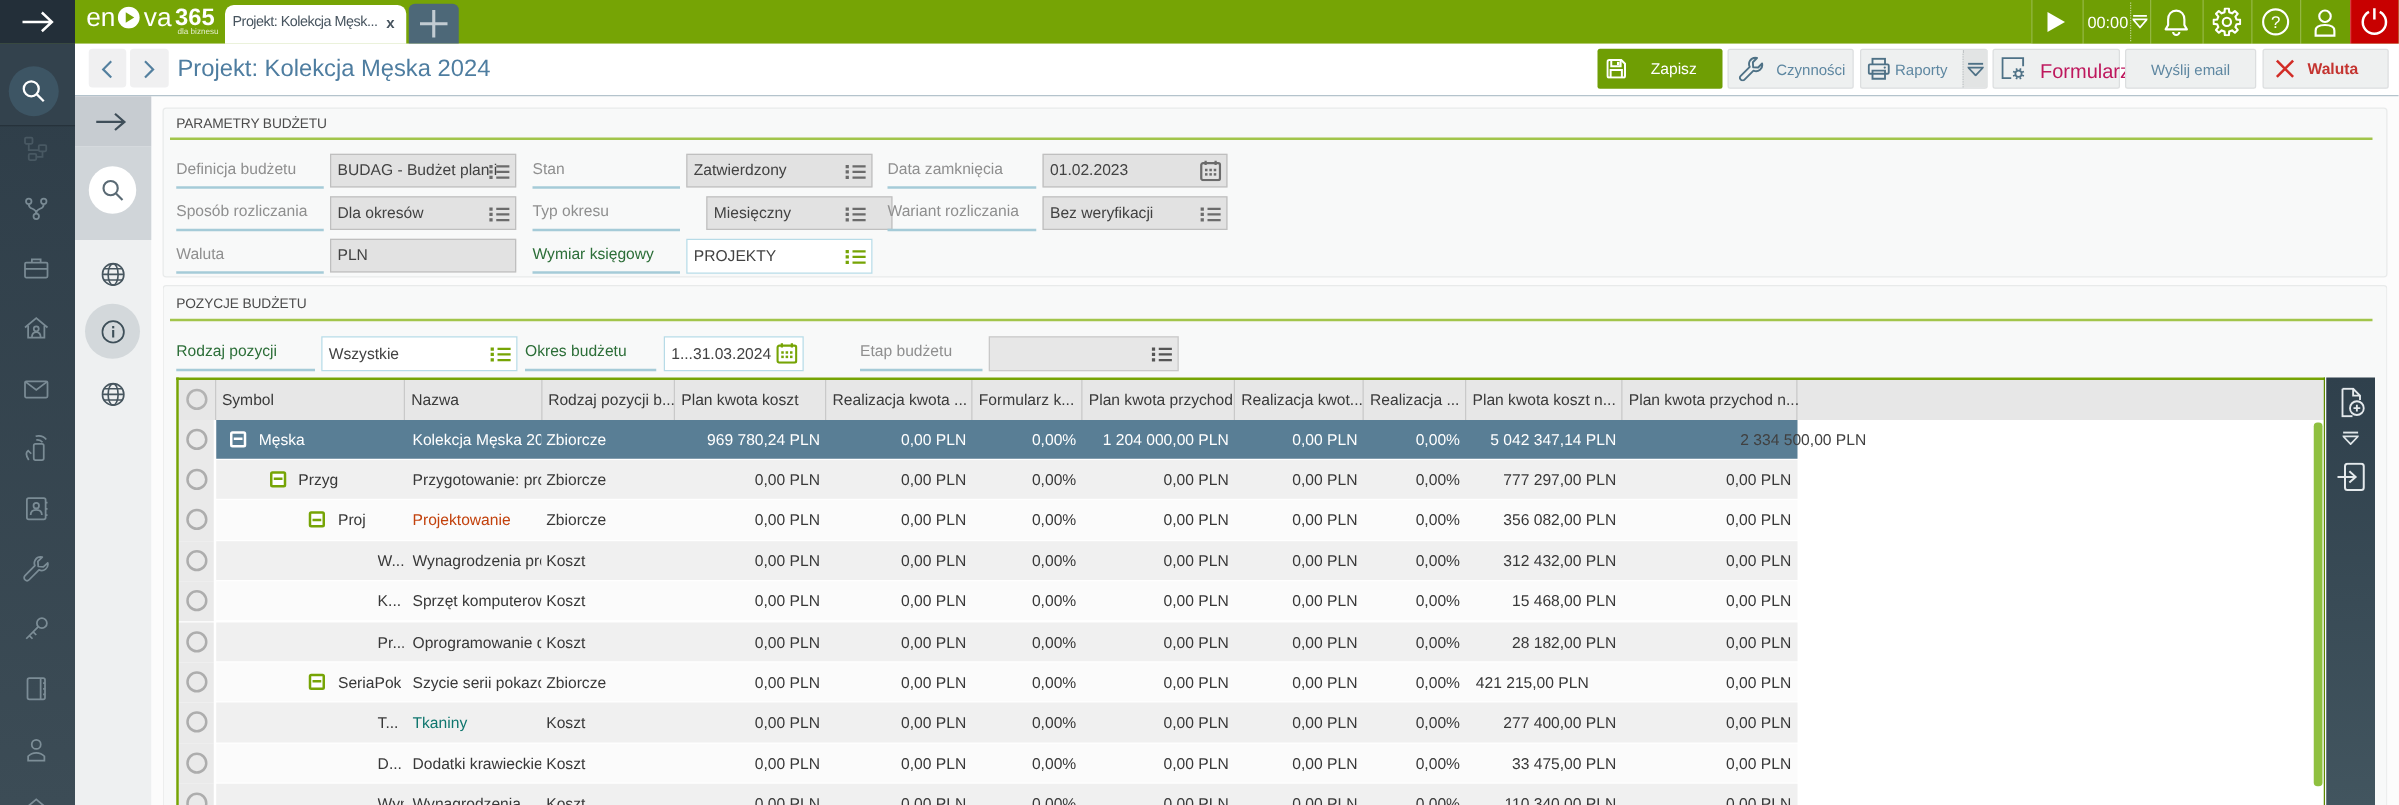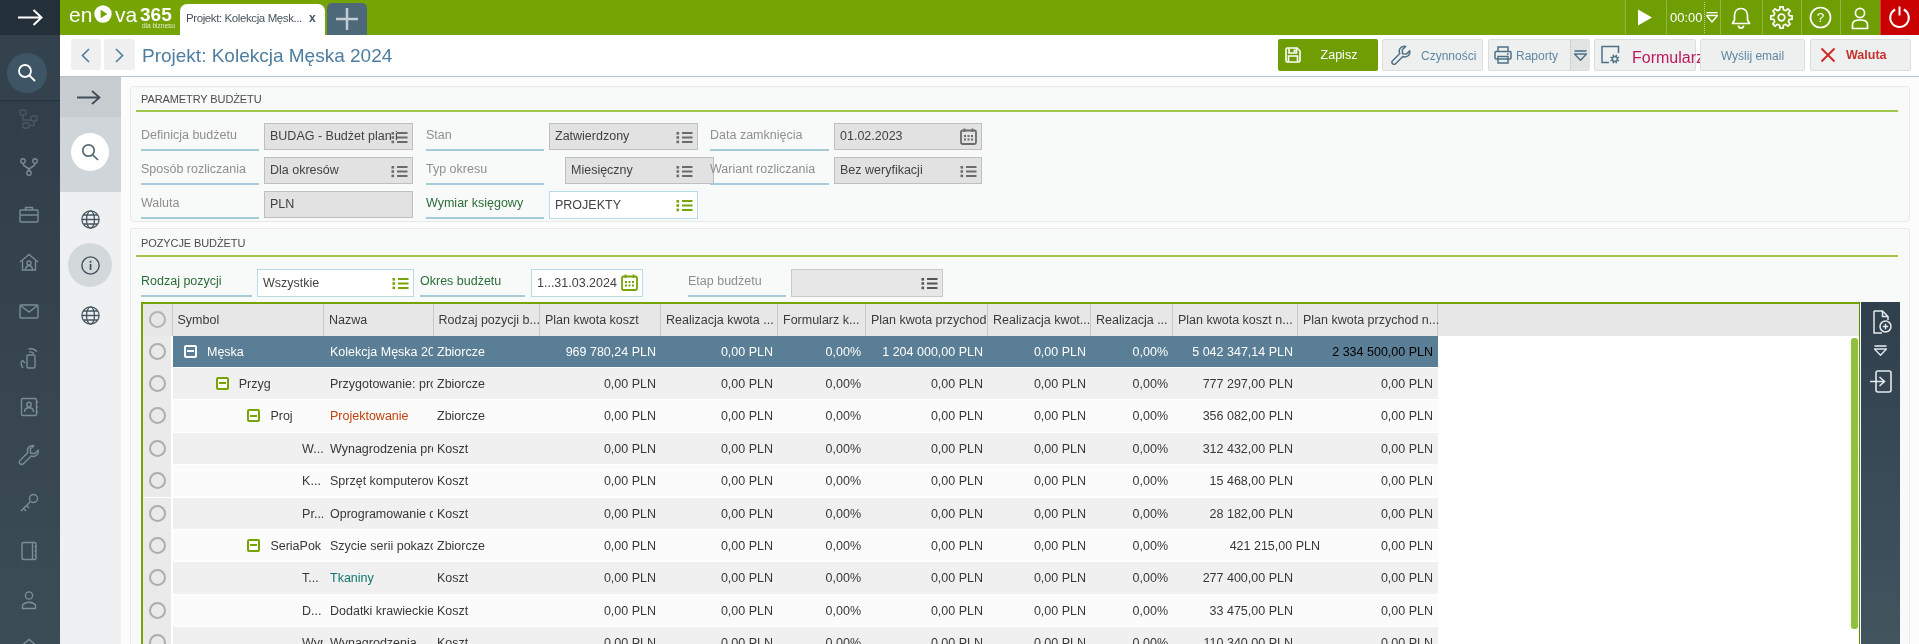--- a/index.html
+++ b/index.html
@@ -434,21 +434,21 @@
 <div class="cell" style="left:207.0px;top:344.5px;color:#fff;max-width:116.0px">Męska</div>
 <div class="cell" style="left:330px;top:344.5px;width:103px;color:#fff">Kolekcja Męska 2024</div>
 <div class="cell" style="left:437px;top:344.5px;width:100px;color:#fff">Zbiorcze</div>
 <div class="cell num" style="left:540px;top:344.5px;width:116px;color:#fff">969 780,24 PLN</div>
 <div class="cell num" style="left:661px;top:344.5px;width:112px;color:#fff">0,00 PLN</div>
 <div class="cell num" style="left:778px;top:344.5px;width:83px;color:#fff">0,00%</div>
 <div class="cell num" style="left:866px;top:344.5px;width:117px;color:#fff">1 204 000,00 PLN</div>
 <div class="cell num" style="left:988px;top:344.5px;width:98px;color:#fff">0,00 PLN</div>
 <div class="cell num" style="left:1091px;top:344.5px;width:77px;color:#fff">0,00%</div>
 <div class="cell num" style="left:1173px;top:344.5px;width:120px;color:#fff">5 042 347,14 PLN</div>
-<div class="cell num" style="left:1298px;top:344.5px;width:135px;color:#000000">2 334 500,00 PLN</div>
+<div class="cell num" style="left:1358px;top:344.5px;width:135px;color:#404040">2 334 500,00 PLN</div>
 <div class="abs" style="left:143px;top:367.9px;width:27.5px;height:32.4px;background:#eaeaea"></div>
 <div class="abs" style="left:148.5px;top:374.9px;width:17px;height:17px;border:2px solid #adadad;border-radius:50%"></div>
 <div class="abs" style="left:173px;top:367.9px;width:1265px;height:31.4px;background:#f0f0f0"></div>
 <div class="abs" style="left:215.7px;top:376.9px;width:13px;height:13px;border:2px solid #76a405;border-radius:2px;background:#fff"></div>
 <div class="abs" style="left:218.7px;top:382.4px;width:7px;height:2px;background:#76a405"></div>
 <div class="cell" style="left:238.7px;top:376.9px;color:#383838;max-width:84.30000000000001px">Przyg</div>
 <div class="cell" style="left:330px;top:376.9px;width:103px;color:#383838">Przygotowanie: projektów</div>
 <div class="cell" style="left:437px;top:376.9px;width:100px;color:#383838">Zbiorcze</div>
 <div class="cell num" style="left:540px;top:376.9px;width:116px;color:#383838">0,00 PLN</div>
 <div class="cell num" style="left:661px;top:376.9px;width:112px;color:#383838">0,00 PLN</div>
@@ -523,21 +523,21 @@
 <div class="abs" style="left:250.4px;top:544.4px;width:7px;height:2px;background:#76a405"></div>
 <div class="cell" style="left:270.4px;top:538.9px;color:#383838;max-width:52.599999999999994px">SeriaPok</div>
 <div class="cell" style="left:330px;top:538.9px;width:103px;color:#383838">Szycie serii pokazo</div>
 <div class="cell" style="left:437px;top:538.9px;width:100px;color:#383838">Zbiorcze</div>
 <div class="cell num" style="left:540px;top:538.9px;width:116px;color:#383838">0,00 PLN</div>
 <div class="cell num" style="left:661px;top:538.9px;width:112px;color:#383838">0,00 PLN</div>
 <div class="cell num" style="left:778px;top:538.9px;width:83px;color:#383838">0,00%</div>
 <div class="cell num" style="left:866px;top:538.9px;width:117px;color:#383838">0,00 PLN</div>
 <div class="cell num" style="left:988px;top:538.9px;width:98px;color:#383838">0,00 PLN</div>
 <div class="cell num" style="left:1091px;top:538.9px;width:77px;color:#383838">0,00%</div>
-<div class="cell num" style="left:1200px;top:538.9px;width:120px;color:#383838">421 215,00 PLN</div>
+<div class="cell num" style="left:1151px;top:538.9px;width:120px;color:#383838">421 215,00 PLN</div>
 <div class="cell num" style="left:1298px;top:538.9px;width:135px;color:#383838">0,00 PLN</div>
 <div class="abs" style="left:143px;top:562.3px;width:27.5px;height:32.4px;background:#eaeaea"></div>
 <div class="abs" style="left:148.5px;top:569.3px;width:17px;height:17px;border:2px solid #adadad;border-radius:50%"></div>
 <div class="abs" style="left:173px;top:562.3px;width:1265px;height:31.4px;background:#f0f0f0"></div>
 <div class="cell" style="left:302.1px;top:571.3px;color:#383838;max-width:20.899999999999977px">T...</div>
 <div class="cell" style="left:330px;top:571.3px;width:103px;color:#0f766e">Tkaniny</div>
 <div class="cell" style="left:437px;top:571.3px;width:100px;color:#383838">Koszt</div>
 <div class="cell num" style="left:540px;top:571.3px;width:116px;color:#383838">0,00 PLN</div>
 <div class="cell num" style="left:661px;top:571.3px;width:112px;color:#383838">0,00 PLN</div>
 <div class="cell num" style="left:778px;top:571.3px;width:83px;color:#383838">0,00%</div>

